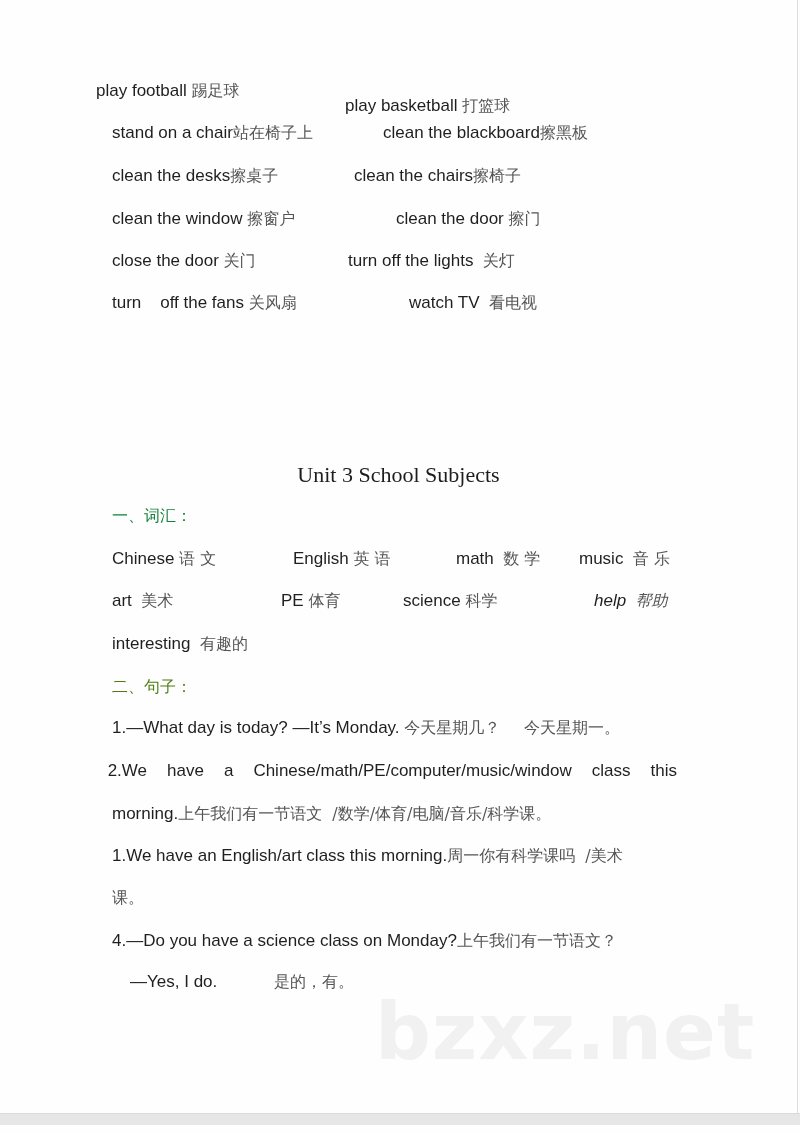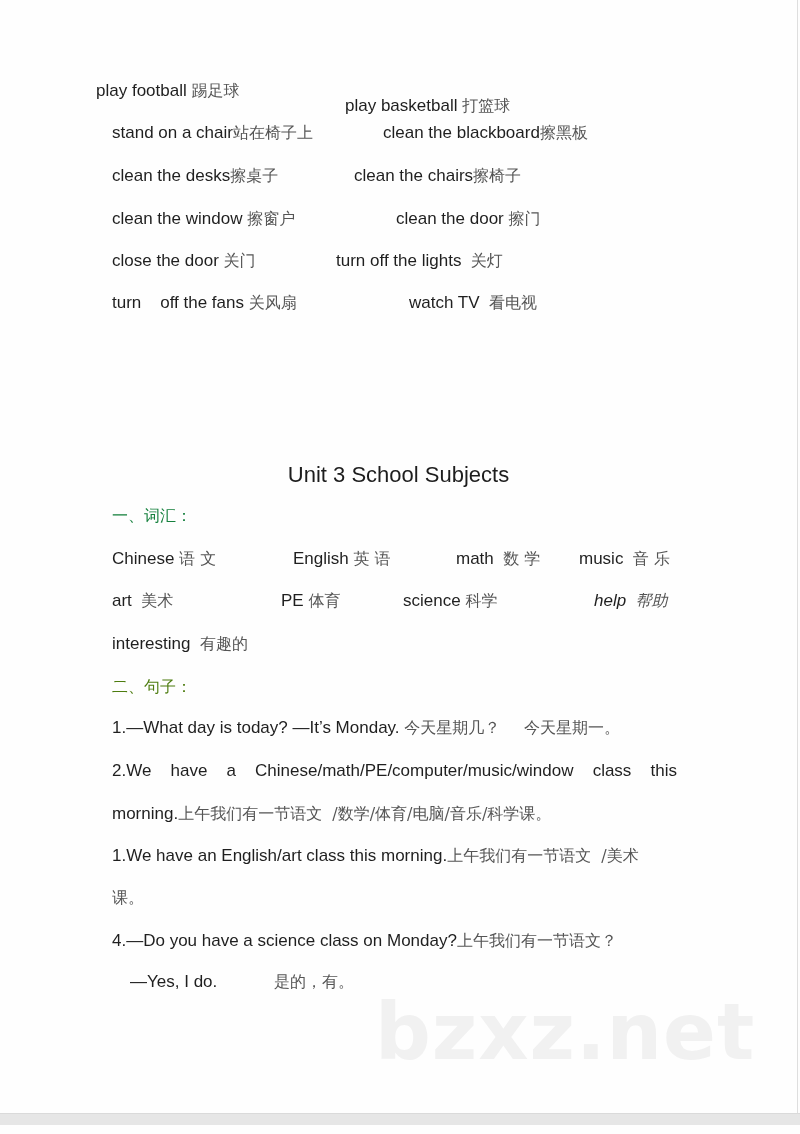--- a/index.html
+++ b/index.html
@@ -20,21 +20,21 @@
       border-top: 1px solid #dadada; border-bottom: 1px solid #dadada;
     }
     .below { position: absolute; left: 0; top: 1125px; width: 800px; height: 9px; background: #fefefe; }
     .t {
       position: absolute; white-space: nowrap; font-size: 17px; line-height: 20px;
       color: #1f1f1f;
     }
     .zh { font-family: "DejaVu Serif", "Liberation Serif", serif; color: #555; font-size: 16px; }
     .title {
       position: absolute; left: 0; width: 797px; top: 462px; text-align: center;
-      font-size: 22px; line-height: 26px; color: #1d1d1d;
+      font-size: 22px; line-height: 26px; color: #1d1d1d; font-family: Liberation Serif, serif;
     }
     .watermark {
       position: absolute; left: 375px; top: 992px;
       font-family: "DejaVu Sans", sans-serif; font-weight: bold;
       font-size: 78px; line-height: 80px; color: #f1f1f1; letter-spacing: 1px;
     }
   </style>
 </head>
 <body>
 
@@ -46,21 +46,21 @@
   <div class="t" style="left:383px;top:123px;"><span>clean the blackboard</span><span class="zh">擦黑板</span></div>
   <div class="t" style="left:112px;top:123px;"><span>stand on a chair</span><span class="zh">站在椅子上</span></div>
 
   <div class="t" style="left:112px;top:166px;"><span>clean the desks</span><span class="zh">擦桌子</span></div>
   <div class="t" style="left:354px;top:166px;"><span>clean the chairs</span><span class="zh">擦椅子</span></div>
 
   <div class="t" style="left:112px;top:209px;"><span>clean the window</span> <span class="zh">擦窗户</span></div>
   <div class="t" style="left:396px;top:209px;"><span>clean the door</span> <span class="zh">擦门</span></div>
 
   <div class="t" style="left:112px;top:251px;"><span>close the door</span> <span class="zh">关门</span></div>
-  <div class="t" style="left:336px;top:251px;text-align:right;"><span>turn off the lights</span>&nbsp;&nbsp;<span class="zh">关灯</span></div>
+  <div class="t" style="left:348px;top:251px;text-align:right;"><span>turn off the lights</span>&nbsp;&nbsp;<span class="zh">关灯</span></div>
 
   <div class="t" style="left:112px;top:293px;white-space:pre;"><span>turn    off the fans</span> <span class="zh">关风扇</span></div>
   <div class="t" style="left:409px;top:293px;"><span>watch TV</span>&nbsp;&nbsp;<span class="zh">看电视</span></div>
 
   <div class="title">Unit 3 School Subjects</div>
 
   <div class="t zh" style="left:112px;top:506px;color:#15803d;">一、词汇：</div>
 
   <div class="t" style="left:112px;top:549px;"><span>Chinese</span> <span class="zh">语 文</span></div>
   <div class="t" style="left:293px;top:549px;"><span>English</span> <span class="zh">英 语</span></div>
@@ -74,31 +74,31 @@
 
   <div class="t" style="left:112px;top:634px;"><span>interesting</span>&nbsp;&nbsp;<span class="zh">有趣的</span></div>
 
   <div class="t zh" style="left:112px;top:677px;color:#4d7c0f;">二、句子：</div>
 
   <div class="t" style="left:112px;top:718px;">
     <span>1.—What day is today? —It’s Monday.</span>
     <span class="zh">今天星期几？</span>&nbsp;&nbsp;&nbsp;&nbsp;&nbsp;<span class="zh">今天星期一。</span>
   </div>
 
-  <div class="t" style="left:112px;top:761px;width:565px;display:flex;justify-content:space-between;">
+  <div class="t" style="left:112px;top:761px;width:565px;display:flex;justify-content:flex-end;gap:20px;">
     <span>2.We</span>
     <span>have</span>
     <span>a</span>
     <span>Chinese/math/PE/computer/music/window</span>
     <span>class</span>
     <span>this</span>
   </div>
   <div class="t" style="left:112px;top:804px;white-space:pre;"><span>morning.</span><span class="zh">上午我们有一节语文  /数学/体育/电脑/音乐/科学课。</span></div>
 
-  <div class="t" style="left:112px;top:846px;white-space:pre;"><span>1.We have an English/art class this morning.</span><span class="zh">上午我们有一节语文  /美术</span></div>
+  <div class="t" style="left:112px;top:846px;white-space:pre;"><span>1.We have an English/art class this morning.</span><span class="zh">周一你有科学课吗  /美术</span></div>
   <div class="t zh" style="left:112px;top:888px;">课。</div>
 
   <div class="t" style="left:112px;top:931px;"><span>4.—Do you have a science class on Monday?</span><span class="zh">上午我们有一节语文？</span></div>
   <div class="t" style="left:130px;top:972px;"><span>—Yes, I do.</span>&nbsp;&nbsp;&nbsp;&nbsp;&nbsp;&nbsp;&nbsp;&nbsp;&nbsp;&nbsp;&nbsp;&nbsp;<span class="zh">是的，有。</span></div>
 
   <div class="watermark">bzxz.net</div>
 </div>
 
 <div class="gap"></div>
 <div class="below"></div>

